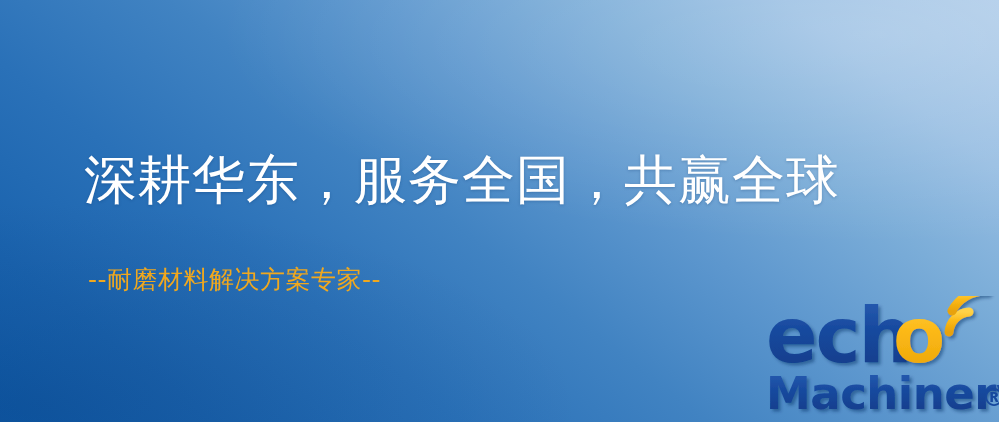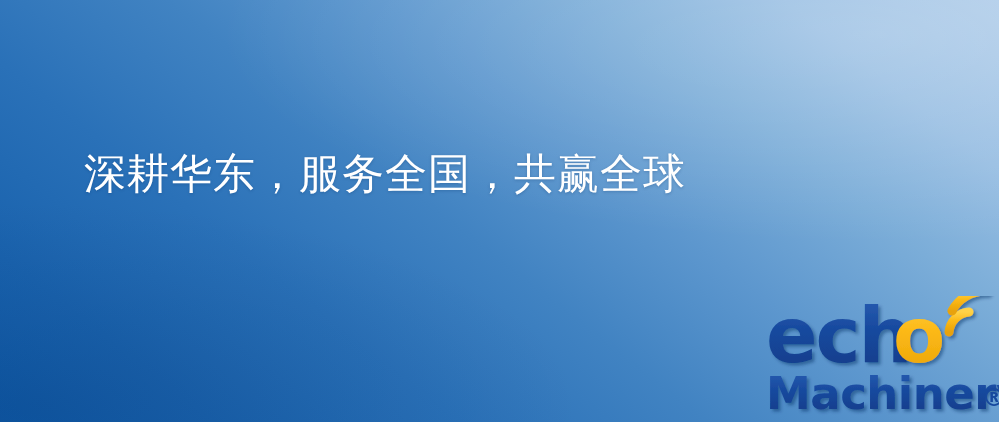--- a/index.html
+++ b/index.html
@@ -34,21 +34,21 @@
       radial-gradient(90% 80% at 4% 96%, rgba(0,40,95,0.18) 0%, rgba(0,40,95,0.0) 60%);
     pointer-events: none;
   }
 
   
   #headline {
     position: absolute;
     left: 84px;
     top: 152px;
     font-family: "DejaVu Serif", "Liberation Serif", serif;
-    font-size: 42px;
+    font-size: 53px;
     line-height: 1.05;
     color: #ffffff;
     letter-spacing: 1px;
     white-space: nowrap;
     text-shadow: 0 1px 3px rgba(10,50,100,0.28);
   }
 
   
   #subtitle {
     position: absolute;
@@ -80,20 +80,21 @@
 </style>
 </head>
 <body>
 
 <div id="banner">
 
   <div id="sheen"></div>
 
   <div id="headline">深耕华东，服务全国，共赢全球</div>
 
+  <div id="subtitle">--耐磨材料解决方案专家--</div>
 
   <div id="logo">
     <svg width="250" height="124" viewBox="0 0 250 124" xmlns="http://www.w3.org/2000/svg" aria-hidden="true">
       <defs>
         <linearGradient id="blueGrad" x1="0" y1="0" x2="0" y2="1">
           <stop offset="0%" stop-color="#2a5fb4"></stop>
           <stop offset="45%" stop-color="#17499e"></stop>
           <stop offset="100%" stop-color="#0f3a86"></stop>
         </linearGradient>
         <linearGradient id="goldGrad" x1="0" y1="0" x2="0" y2="1">

